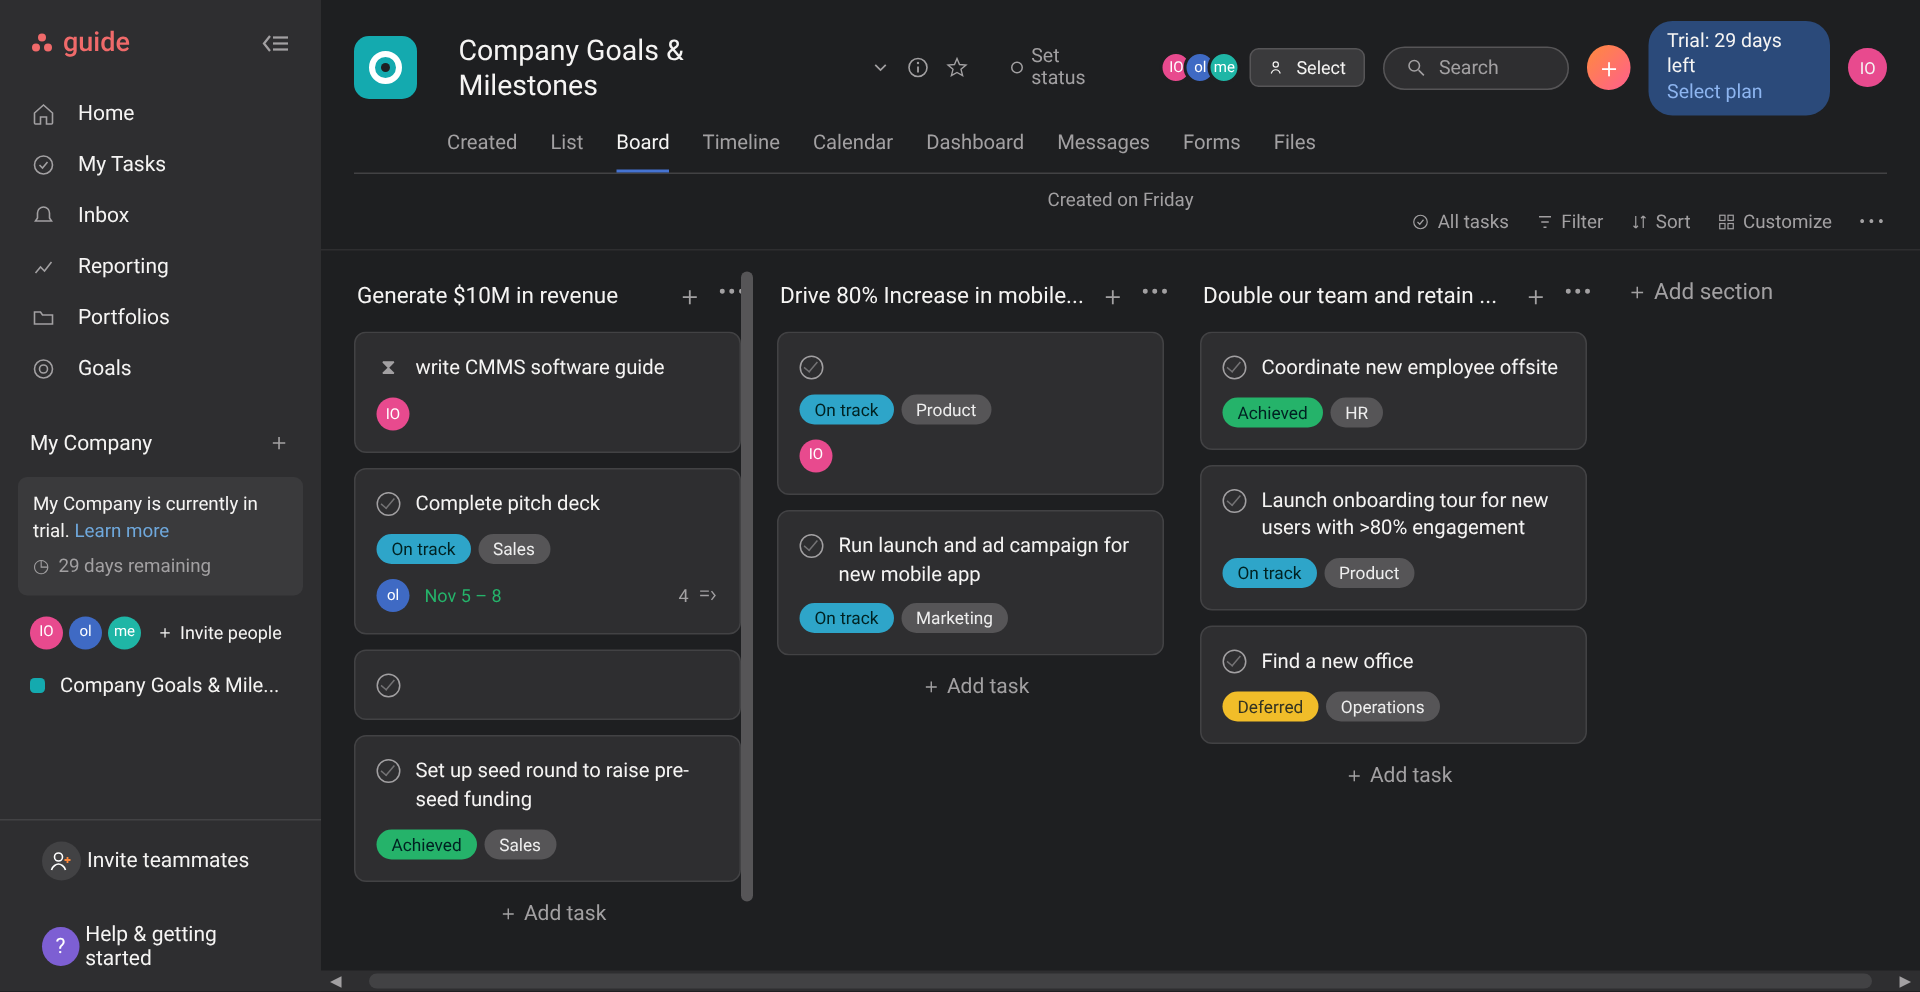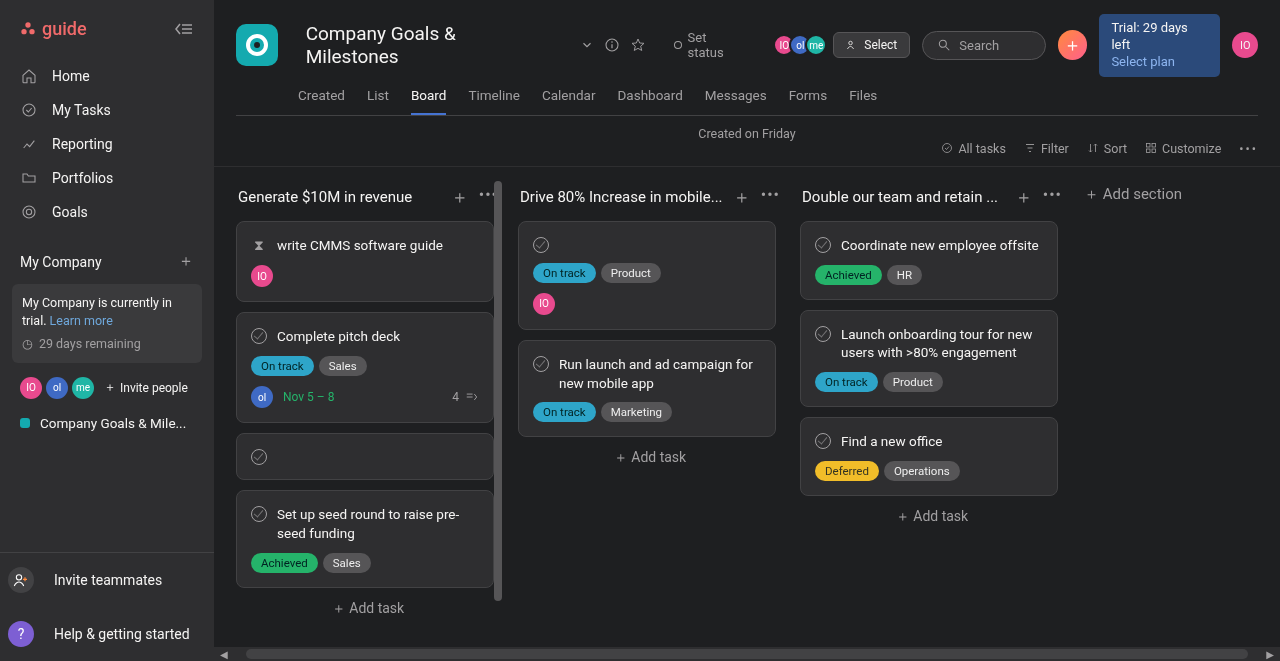--- a/index.html
+++ b/index.html
@@ -19,40 +19,40 @@
 .avatars-row { display: flex; align-items: center; gap: 4px; padding: 8px 20px; }
 .avatar { width: 22px; height: 22px; border-radius: 50%; font-size: 10px; display: flex; align-items: center; justify-content: center; color: #fff; flex-shrink: 0; }
 .av-pink { background: #e84a8e; }
 .av-blue { background: #3f6ac4; }
 .av-teal { background: #1fb6a6; }
 .invite-link { font-size: 12px; color: #f5f4f3; margin-left: 6px; display: flex; align-items: center; gap: 4px; cursor: pointer; }
 .project-item { display: flex; align-items: center; gap: 10px; padding: 8px 20px; font-size: 13.5px; cursor: pointer; }
 .project-dot { width: 10px; height: 10px; border-radius: 3px; background: #14aaaf; }
 .spacer { flex: 1; }
 .bottom-section { border-top: 1px solid #424244; }
-.bottom-item { display: flex; align-items: center; gap: 20px; padding: 14px 8px; font-size: 14px; cursor: pointer; text-align: right; }
+.bottom-item { display: flex; align-items: center; gap: 4px; padding: 14px 28px; font-size: 14px; cursor: pointer; }
 .circle-icon { width: 26px; height: 26px; border-radius: 50%; display: flex; align-items: center; justify-content: center; font-size: 14px; color: #fff; }
 .ci-dark { background: #424244; }
 .ci-purple { background: #7d5fd3; }
 
 .main { flex: 1; display: flex; flex-direction: column; overflow: hidden; }
 .top-bar { padding: 14px 22px 0 22px; }
 .project-row { display: flex; align-items: center; gap: 28px; }
 .project-icon { width: 42px; height: 42px; border-radius: 10px; background: #14aaaf; display: flex; align-items: center; justify-content: center; }
 .project-icon-inner2 { width:6px;height:6px;border-radius:50%;background:#1e1f21;}
 .project-title { font-size: 19px; font-weight: 400; }
 .title-icons { display: flex; align-items: center; gap: 10px; color: #a2a0a2; }
 .set-status { font-size: 13px; color: #a2a0a2; display: flex; align-items: center; gap: 6px; cursor: pointer; }
 .status-dot { width: 8px; height: 8px; border: 1.5px solid #a2a0a2; border-radius: 50%; }
 .right-controls { margin-left: auto; display: flex; align-items: center; gap: 12px; }
 .share-group { display: flex; align-items: center; gap: 0px; }
 .share-btn { background: #3a3a3c; border: 1px solid #565557; padding: 5px 12px; border-radius: 6px; font-size: 12px; color: #f5f4f3; display: flex; align-items: center; gap: 6px; cursor: pointer; margin-left: 6px; }
 .search-box { background: #2e2e30; border: 1px solid #565557; border-radius: 18px; padding: 6px 14px; display: flex; align-items: center; gap: 8px; width: 125px; color: #a2a0a2; font-size: 13px; }
 .plus-circle { width: 30px; height: 30px; border-radius: 50%; background: linear-gradient(135deg,#ff8a3d,#ff5f8d); display: flex; align-items: center; justify-content: center; color: #fff; font-size: 18px; cursor: pointer; }
-.trial-pill { background: #2b4a7a; border-radius: 5px; padding: 6px 12px; font-size: 13px; line-height: 1.3; }
+.trial-pill { background: #2b4a7a; border-radius: 16px; padding: 6px 12px; font-size: 13px; line-height: 1.3; }
 .trial-pill .select { color: #8db5f0; cursor: pointer; }
 .user-av { width: 26px; height: 26px; border-radius: 50%; background: #e84a8e; display: flex; align-items: center; justify-content: center; font-size: 11px; }
 
 .tabs { display: flex; gap: 22px; padding: 14px 2px 0 62px; border-bottom: 1px solid #424244; margin-top: -4px; }
 .tab { font-size: 13.5px; color: #a2a0a2; padding-bottom: 10px; cursor: pointer; }
 .tab.active { color: #f5f4f3; border-bottom: 2px solid #4573d2; }
 
 .toolbar { display: flex; align-items: center; padding: 10px 22px; font-size: 12.5px; color: #a2a0a2; border-bottom: 1px solid #2e2e30; flex-direction: column; }
 .toolbar .right { margin-left: auto; display: flex; gap: 18px; align-items: center; }
 .tb-item { display: flex; align-items: center; gap: 5px; cursor: pointer; }
@@ -123,20 +123,28 @@
         <span>Home</span>
       </div>
     <div class="nav-item">
         <span class="icon">
           <svg class="ic" viewBox="0 0 24 24">
             <circle cx="12" cy="12" r="9" fill="none" stroke="currentColor" stroke-width="1.6"></circle>
             <path d="M8 12l3 3 5-6" fill="none" stroke="currentColor" stroke-width="1.6"></path>
           </svg>
         </span>
         <span>My Tasks</span>
+      </div>
+    <div class="nav-item">
+        <span class="icon">
+          <svg class="ic" viewBox="0 0 24 24">
+            <path d="M6 9a6 6 0 1112 0v5l2 3H4l2-3z" fill="none" stroke="currentColor" stroke-width="1.6"></path>
+          </svg>
+        </span>
+        <span>Inbox</span>
       </div>
     <div class="nav-item">
         <span class="icon">
           <svg class="ic" viewBox="0 0 24 24">
             <path d="M4 18l5-6 4 4 7-9" fill="none" stroke="currentColor" stroke-width="1.6"></path>
           </svg>
         </span>
         <span>Reporting</span>
       </div>
     <div class="nav-item">

